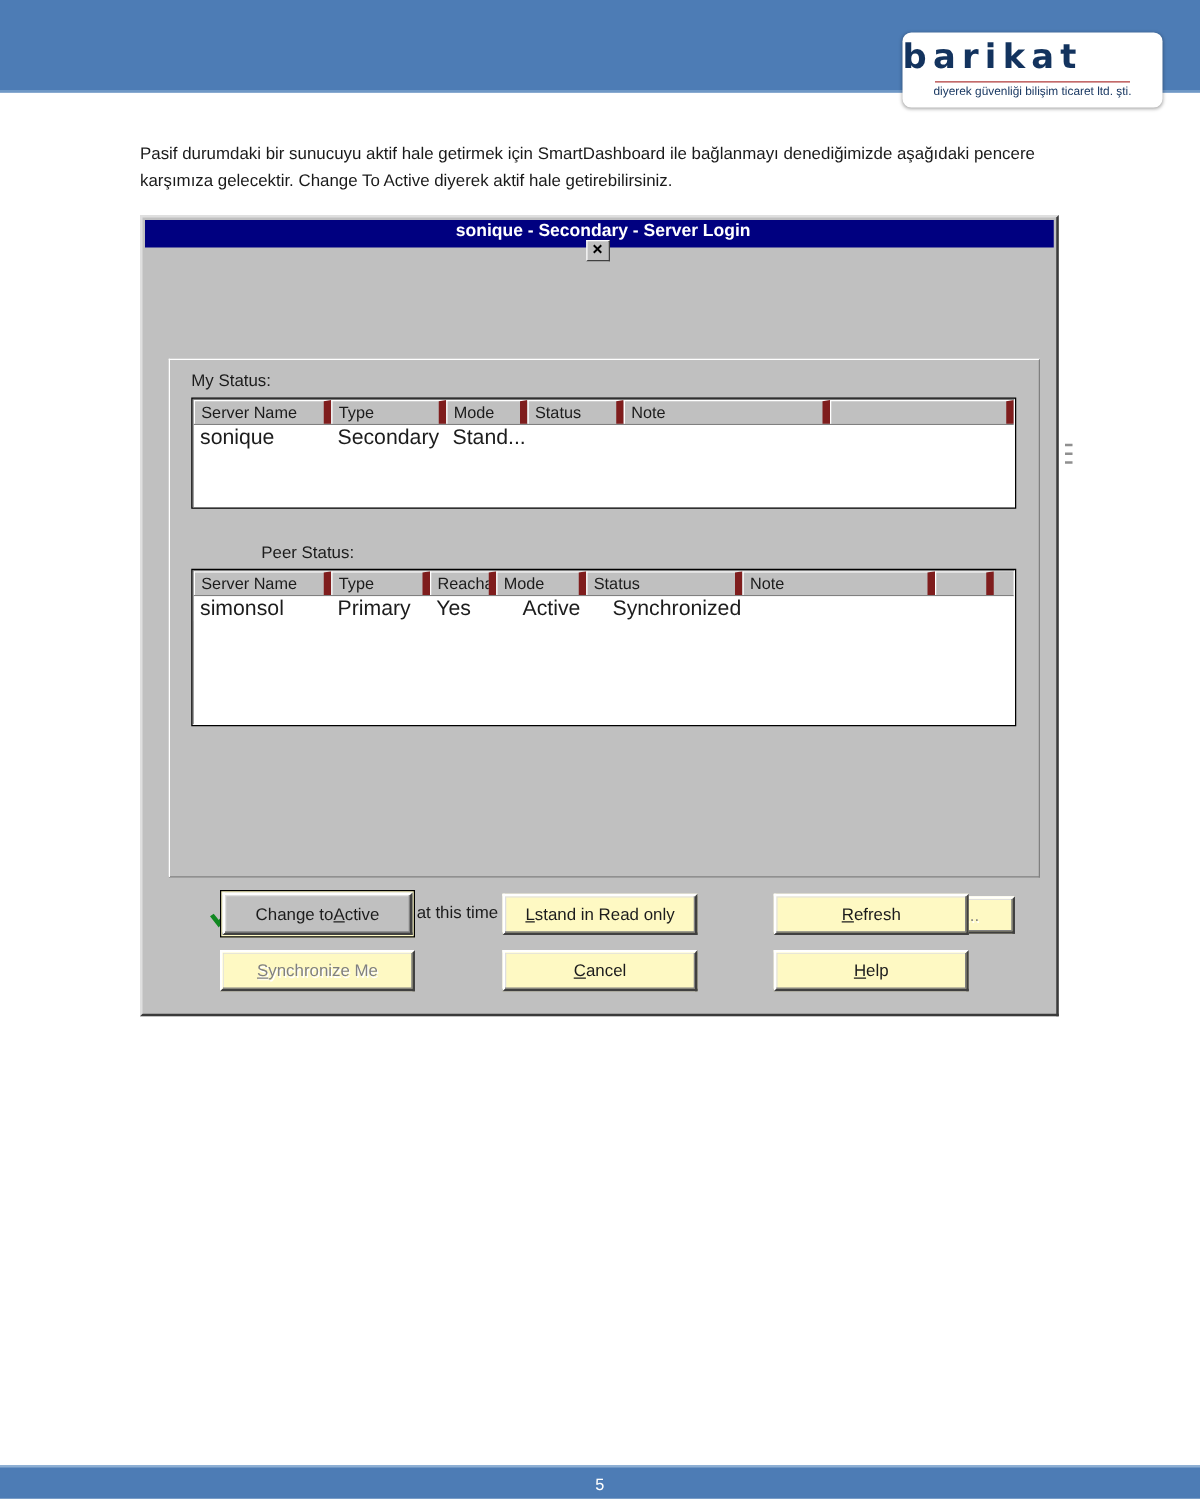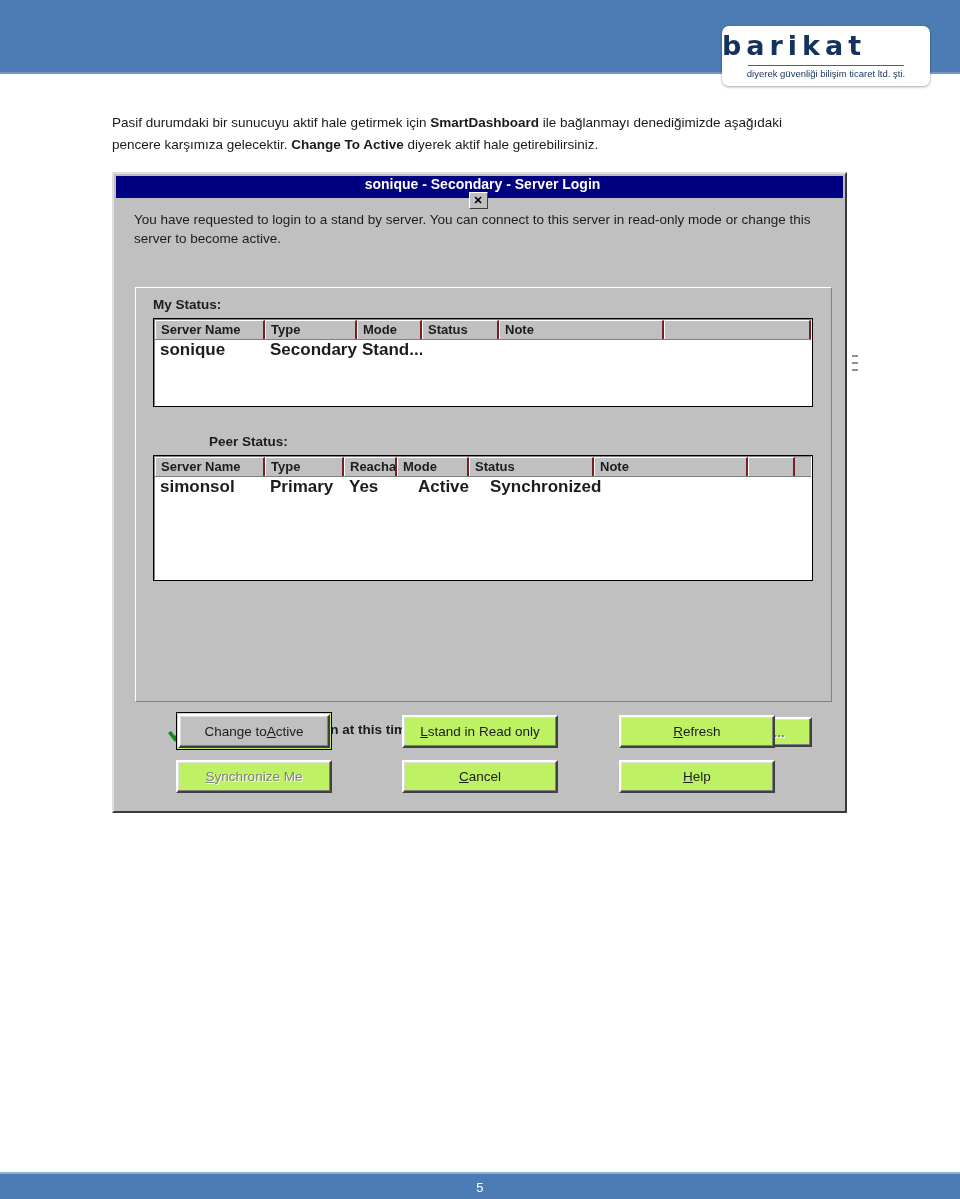--- a/index.html
+++ b/index.html
@@ -87,21 +87,21 @@
   .intro {
     position: absolute;
     left: 112px;
     top: 112px;
     width: 718px;
     font-family: "Liberation Sans", sans-serif;
     font-size: 13.5px;
     line-height: 22px;
     color: #1a1a1a;
   }
-  .intro b { font-weight: bold; }
+  .intro b { font-weight: normal; }
 
   
   .dialog {
     position: absolute;
     left: 112px;
     top: 172px;
     width: 735px;
     height: 641px;
     background: #c0c0c0;
     border-top: 2px solid #dfdfdf;
@@ -164,21 +164,20 @@
     position: absolute;
     left: 21px;
     top: 113px;
     width: 697px;
     height: 415px;
     border-top: 1px solid #ffffff;
     border-left: 1px solid #ffffff;
     border-right: 1px solid #808080;
     border-bottom: 1px solid #808080;
     box-sizing: border-box;
-    font-weight: bold;
   }
 
   .section-label {
     position: absolute;
     font-size: 13.5px;
     color: #1c1c1c;
     white-space: nowrap;
   }
 
   
@@ -196,21 +195,21 @@
   .lv-header {
     display: flex;
     height: 19px;
     background: #c0c0c0;
     border-bottom: 1px solid #808080;
   }
   .lv-th {
     background: #c0c0c0;
     border-top: 1px solid #ffffff;
     border-left: 1px solid #ffffff;
-    border-right: 2px solid #7f1d1d;
+    border-right: 6px solid #7f1d1d;
     box-sizing: border-box;
     font-size: 13px;
     line-height: 17px;
     padding-left: 5px;
     color: #1c1c1c;
     white-space: nowrap;
     overflow: hidden;
     cursor: default;
   }
   .lv-row {
@@ -240,21 +239,21 @@
     position: absolute;
     left: 72px;
     top: 434px;
     font-size: 13.5px;
     color: #1c1c1c;
   }
 
   
   .btn {
     position: absolute;
-    background: #bef264;
+    background: #fef9c3;
     border-top: 2px solid #ffffff;
     border-left: 2px solid #ffffff;
     border-right: 2px solid #404040;
     border-bottom: 2px solid #404040;
     box-shadow: inset -1px -1px 0 #808080, inset 1px 1px 0 #dfdfdf;
     box-sizing: border-box;
     font-family: "Liberation Sans", sans-serif;
     font-size: 13.5px;
     color: #1c1c1c;
     text-align: center;
@@ -311,21 +310,20 @@
   <span>Pasif durumdaki bir sunucuyu aktif hale getirmek için </span><b>SmartDashboard</b><span> ile bağlanmayı denediğimizde aşağıdaki pencere  karşımıza gelecektir. </span><b>Change To Active</b><span> diyerek aktif hale getirebilirsiniz.</span>
 </div>
 
 <div class="dialog">
 
   <div class="titlebar">
     <span class="titlebar-text">sonique - Secondary - Server Login</span>
     <span class="titlebar-close">✕</span>
   </div>
 
-  <div class="dlg-intro">You have requested to login to a stand by server. You can connect to this server in read-only mode or change this server to become active.</div>
 
   <div class="group">
 
     <div class="section-label" style="left:17px; top:9px;">My Status:</div>
 
     <div class="listview" style="left:18px; top:31px; width:658px; height:87px;">
       <div class="lv-header">
         <div class="lv-th" style="width:110px">Server Name</div>
         <div class="lv-th" style="width:92px">Type</div>
         <div class="lv-th" style="width:65px">Mode</div>

